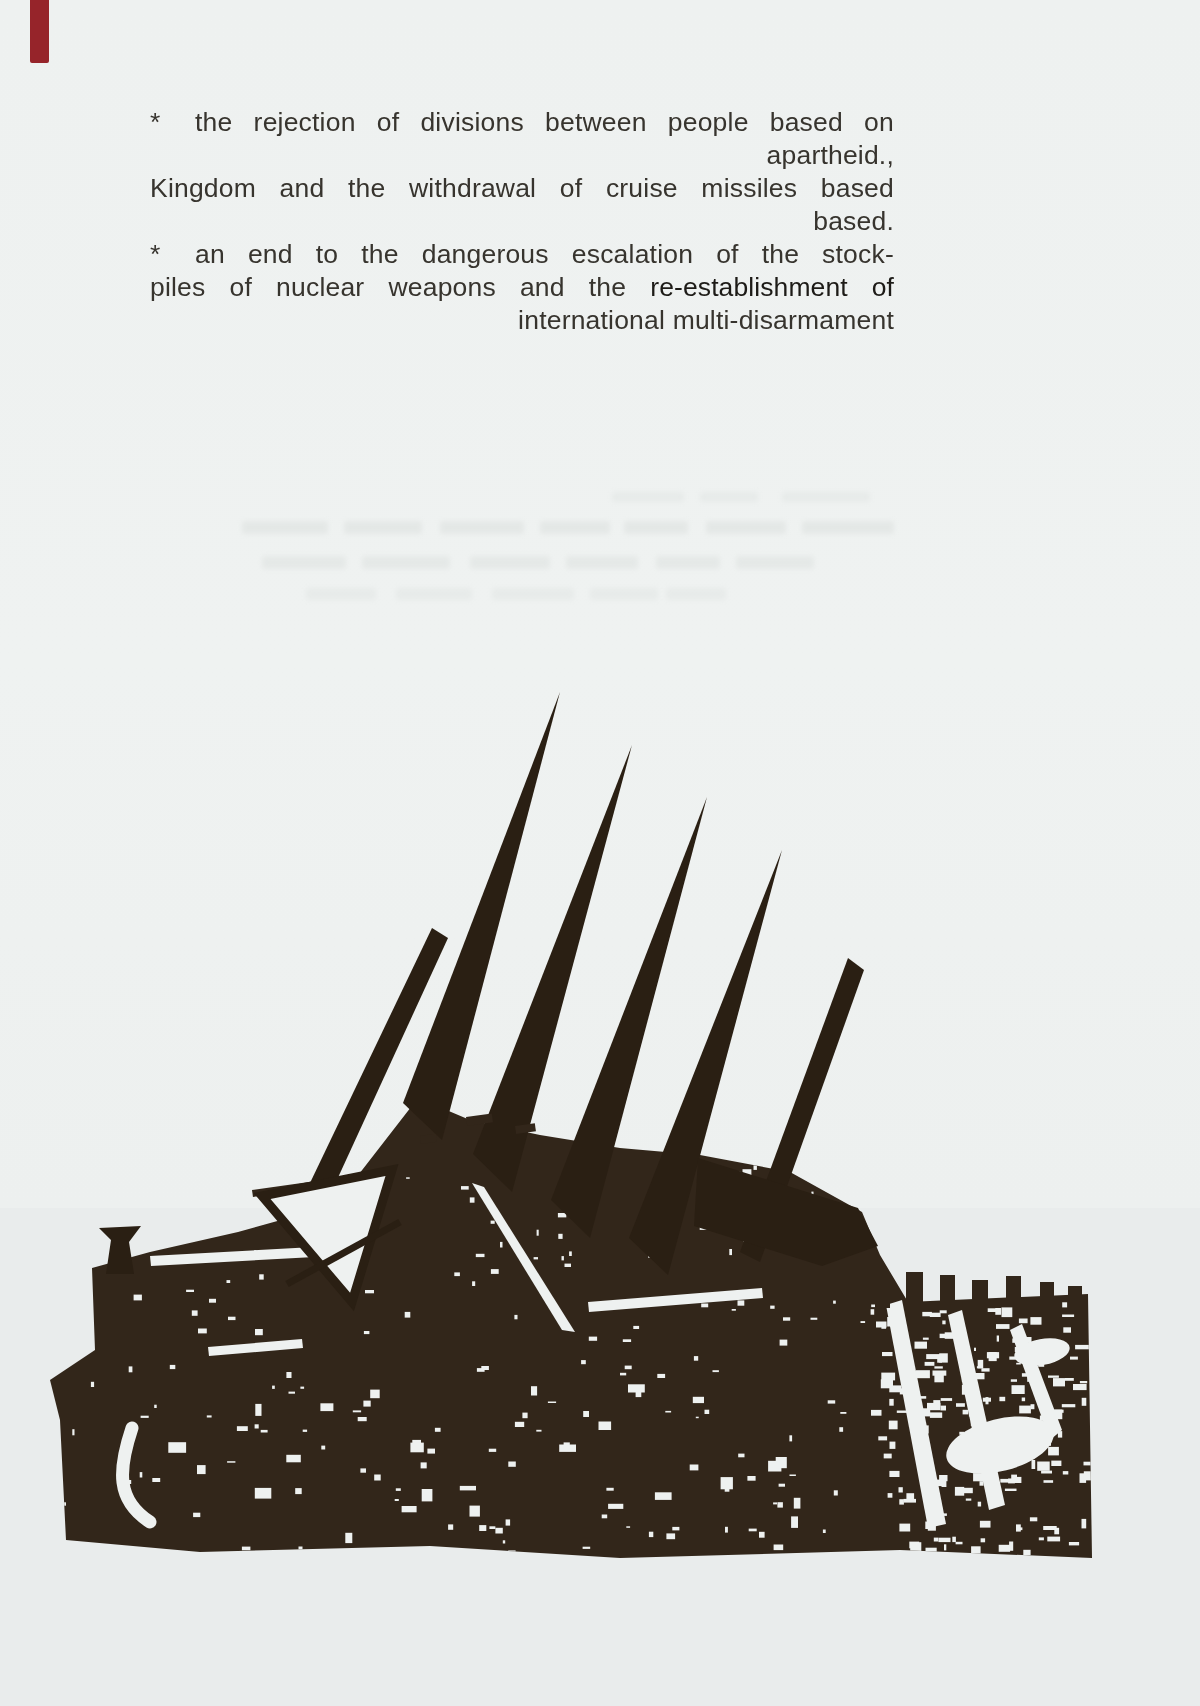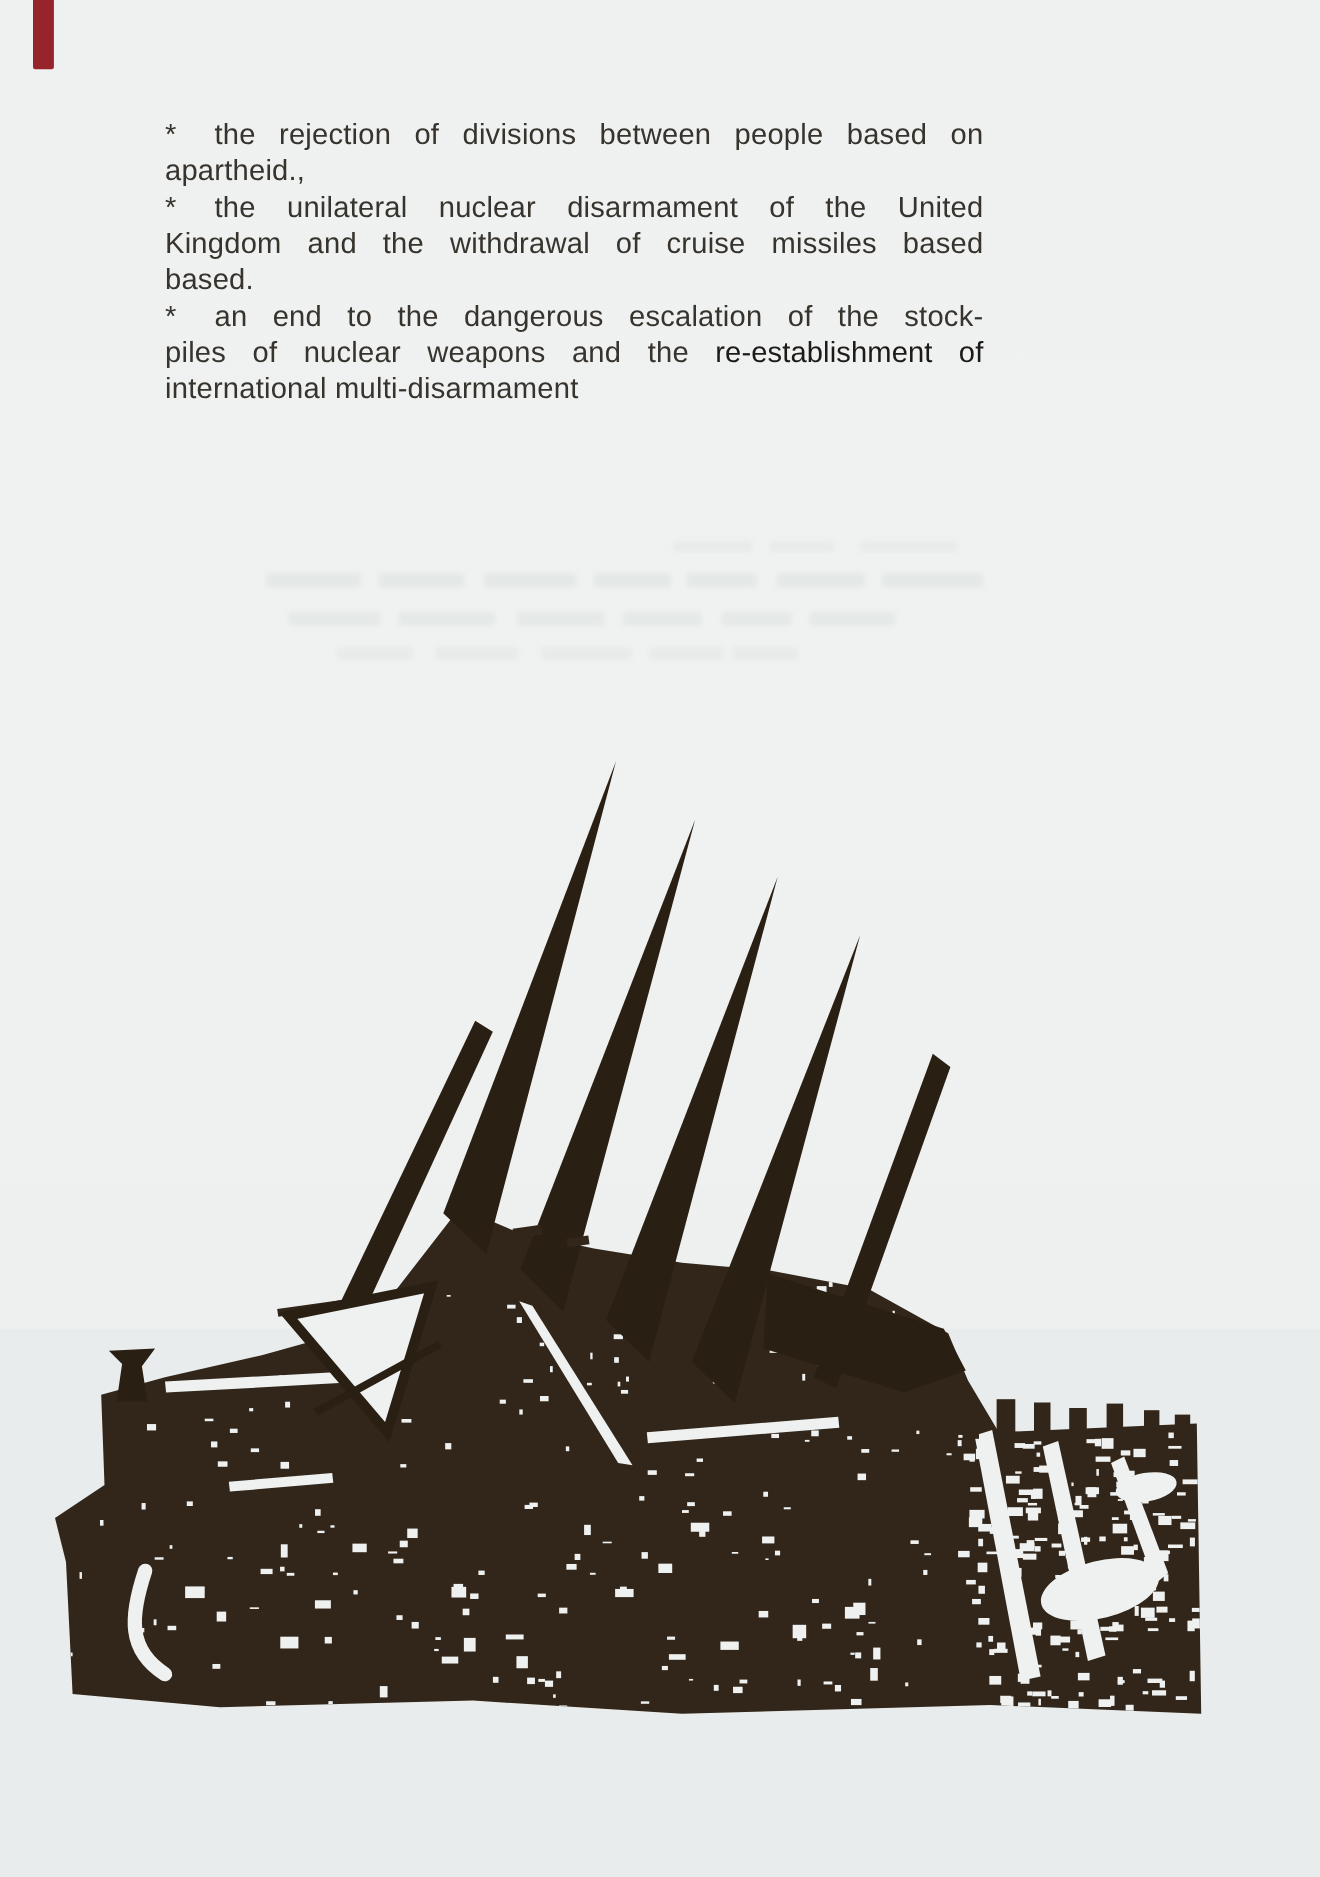--- a/index.html
+++ b/index.html
@@ -17,21 +17,21 @@
     position:absolute;left:30px;top:0;width:19px;height:63px;
     background:#96242a;border-radius:0 0 2px 2px;
   }
   .text-block{
     position:absolute;left:150px;top:106px;width:744px;
     font-size:26.5px;line-height:33px;color:#37342e;
     letter-spacing:.2px;
   }
   .para{margin:0;}
   .jline{text-align:justify;text-align-last:justify;}
-  .lline{text-align:left;}
+  .lline{text-align:right;}
   .star{display:inline-block;width:45px;}
   .bold{font-weight:400;color:#1d1b17;letter-spacing:.1px;}
   .ghost{position:absolute;left:0;top:0;width:1200px;height:300px;}
   .ghost i{
     position:absolute;display:block;background:#d6dbd9;
     filter:blur(2.5px);border-radius:2px;
   }
   .illus{position:absolute;left:0;top:0;width:1200px;height:1706px;}
 </style>
 </head>
@@ -43,21 +43,20 @@
 
   <section class="text-block">
 
     <div class="para">
       <div class="jline"><span class="star">*</span><span>the rejection of divisions between people based on</span></div>
       <div class="lline">apartheid.,</div>
     </div>
 
 
     <div class="para">
-      <div class="jline"><span class="star">*</span><span>the unilateral nuclear disarmament of the United</span></div>
       <div class="jline">Kingdom and the withdrawal of cruise missiles based</div>
       <div class="lline">based.</div>
     </div>
 
     <div class="para">
       <div class="jline"><span class="star">*</span><span>an end to the dangerous escalation of the stock-</span></div>
       <div class="jline"><span>piles of nuclear weapons and the </span><span class="bold">re-establishment of</span></div>
       <div class="lline">international multi-disarmament</div>
     </div>
 

